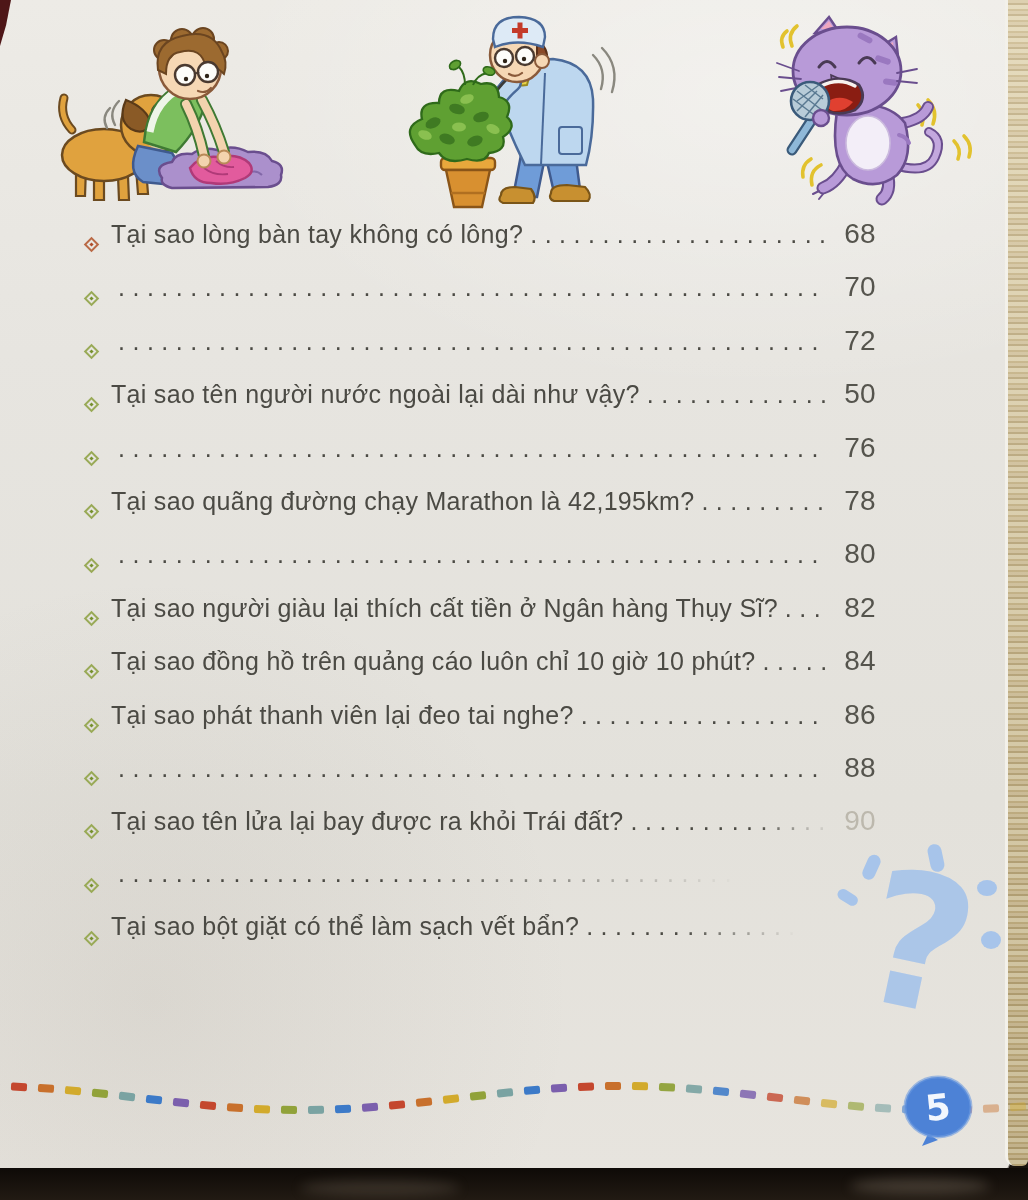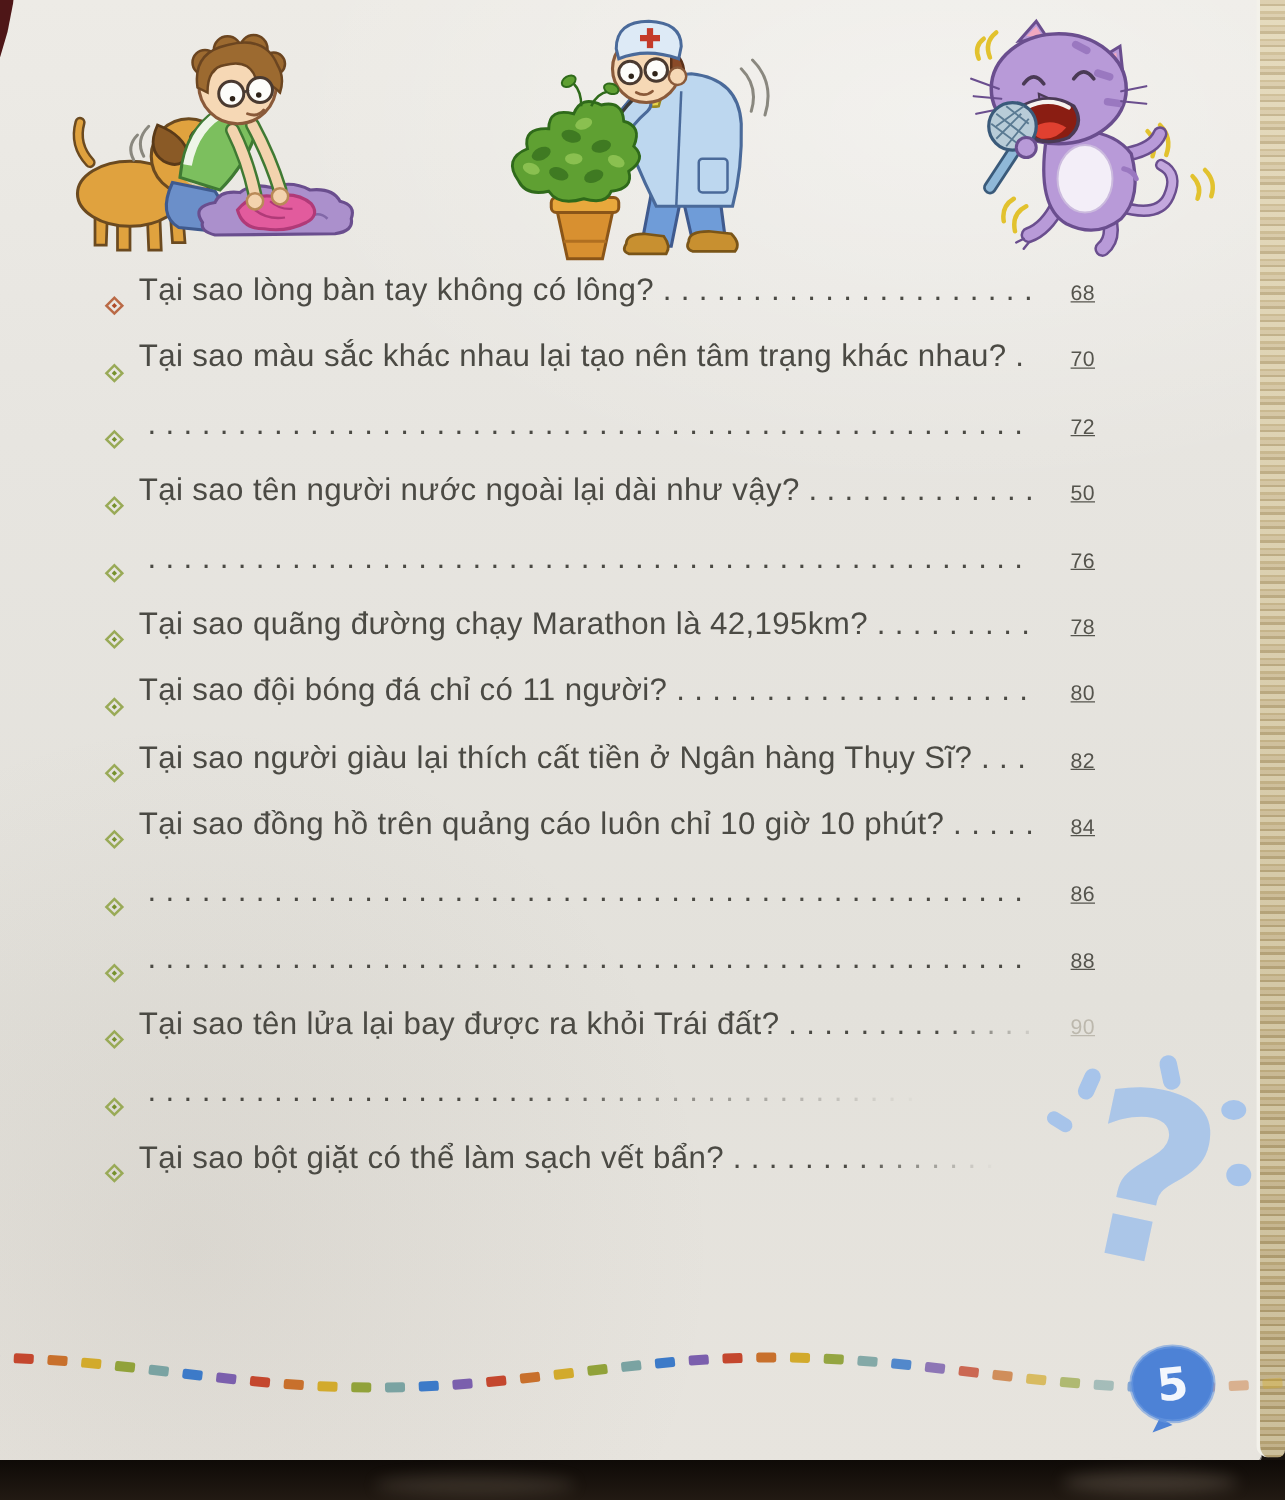--- a/index.html
+++ b/index.html
@@ -56,21 +56,21 @@
     margin-right:14px;align-self:center;background:transparent;
   }
   .bullet::after{content:"";position:absolute;inset:2px;background:var(--bf,#76902c);}
   .b-green{--bc:#99aa57;--bf:#75902c;}
   .b-red{--bc:#ba6a46;--bf:#b04b28;}
   .label{white-space:nowrap;flex:0 0 auto;}
   .leader{
     flex:1 1 auto;min-width:0;overflow:hidden;white-space:nowrap;
     letter-spacing:7.5px;margin:0 3px 0 7px;color:var(--text-color,#4b4a44);
   }
-  .pnum{flex:0 0 48px;text-align:right;font-size:17px;color:#55544d;text-decoration:underline;}
+  .pnum{flex:0 0 48px;text-align:right;font-size:28px;color:#55544d;}
   .toc-row.fade-late .leader{
     -webkit-mask-image:linear-gradient(to right,#000 65%,rgba(0,0,0,.15) 96%);
             mask-image:linear-gradient(to right,#000 65%,rgba(0,0,0,.15) 96%);
   }
   .toc-row.fade-late .pnum{color:var(--faded-number,#bcb8ad);}
   .toc-row.fade-dots .leader{
     -webkit-mask-image:linear-gradient(to right,#000 40%,transparent 88%);
             mask-image:linear-gradient(to right,#000 40%,transparent 88%);
   }
   
@@ -263,21 +263,20 @@
 
   <div class="toc">
       <div class="toc-row">
     <span class="bullet b-red"></span>
     <span class="label">Tại sao lòng bàn tay không có lông?</span>
     <span class="leader">..........................................................................................</span>
     <span class="pnum">68</span>
   </div>
       <div class="toc-row">
     <span class="bullet b-green"></span>
-    <span class="label">Tại sao màu sắc khác nhau lại tạo nên tâm trạng khác nhau?</span>
     <span class="leader">..........................................................................................</span>
     <span class="pnum">70</span>
   </div>
       <div class="toc-row">
     <span class="bullet b-green"></span>
     <span class="leader">..........................................................................................</span>
     <span class="pnum">72</span>
   </div>
       <div class="toc-row">
     <span class="bullet b-green"></span>
@@ -291,38 +290,38 @@
     <span class="pnum">76</span>
   </div>
       <div class="toc-row">
     <span class="bullet b-green"></span>
     <span class="label">Tại sao quãng đường chạy Marathon là 42,195km?</span>
     <span class="leader">..........................................................................................</span>
     <span class="pnum">78</span>
   </div>
       <div class="toc-row">
     <span class="bullet b-green"></span>
-    <span class="label">Tại sao đội bóng đá chỉ có 11 người?</span>
     <span class="leader">..........................................................................................</span>
     <span class="pnum">80</span>
   </div>
       <div class="toc-row">
     <span class="bullet b-green"></span>
     <span class="label">Tại sao người giàu lại thích cất tiền ở Ngân hàng Thụy Sĩ?</span>
     <span class="leader">..........................................................................................</span>
     <span class="pnum">82</span>
   </div>
       <div class="toc-row">
     <span class="bullet b-green"></span>
     <span class="label">Tại sao đồng hồ trên quảng cáo luôn chỉ 10 giờ 10 phút?</span>
     <span class="leader">..........................................................................................</span>
     <span class="pnum">84</span>
   </div>
       <div class="toc-row">
     <span class="bullet b-green"></span>
+    <span class="label">Tại sao phát thanh viên lại đeo tai nghe?</span>
     <span class="leader">..........................................................................................</span>
     <span class="pnum">86</span>
   </div>
       <div class="toc-row">
     <span class="bullet b-green"></span>
     <span class="leader">..........................................................................................</span>
     <span class="pnum">88</span>
   </div>
       <div class="toc-row fade-late">
     <span class="bullet b-green"></span>

